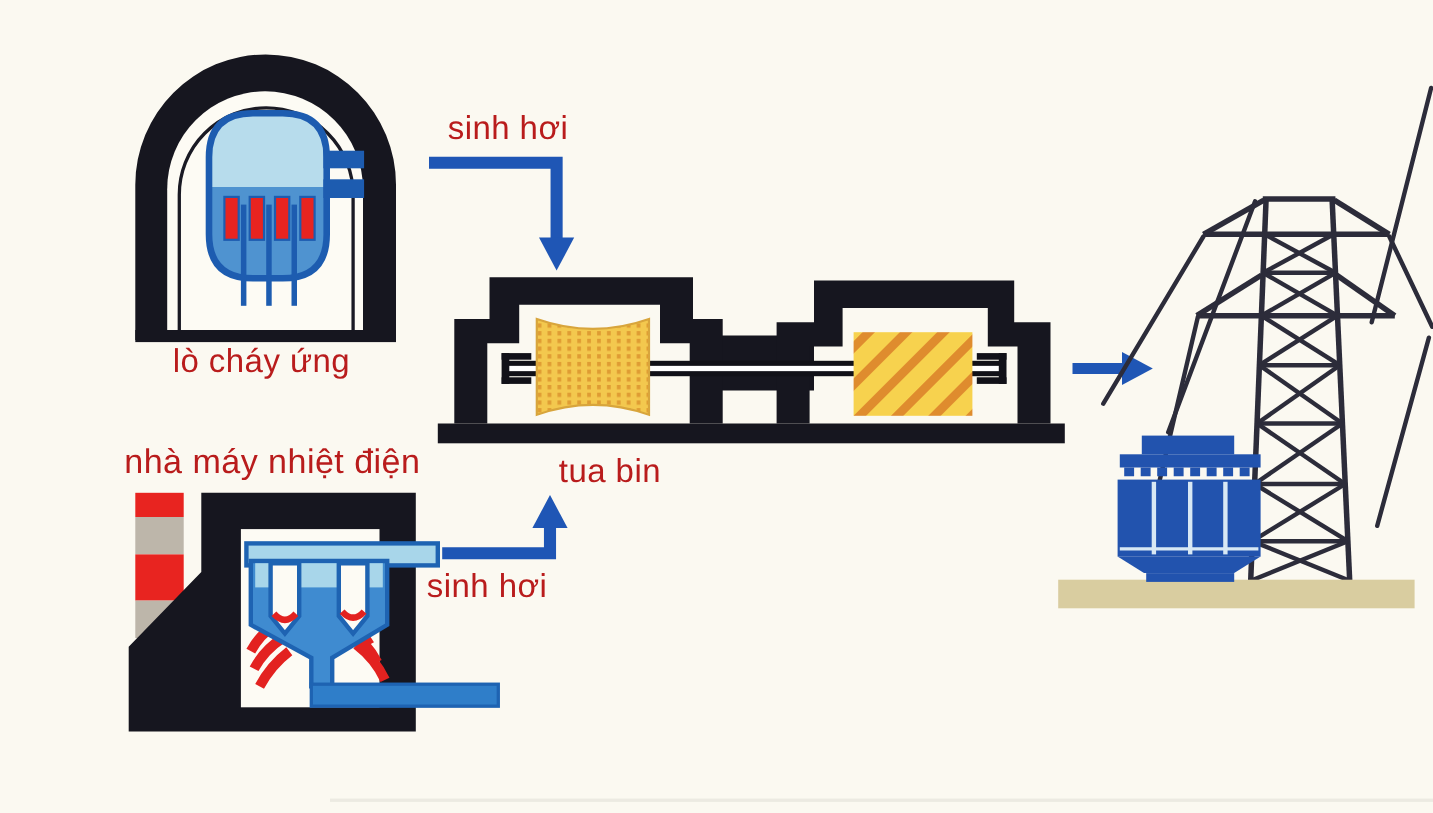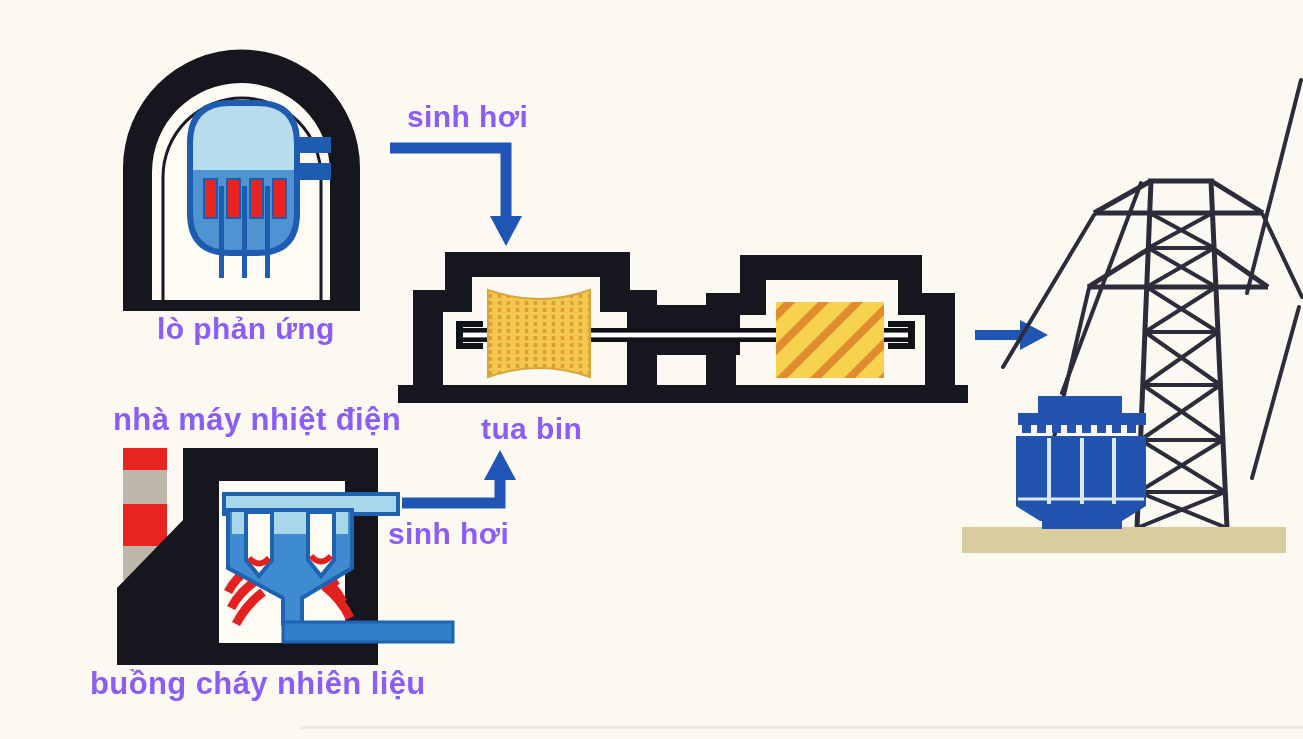--- a/index.html
+++ b/index.html
@@ -6,23 +6,23 @@
   body{
     width:1303px;height:739px;
     background:#fbf9f1;
     font-family:"Liberation Sans", sans-serif;
     position:relative;overflow:hidden;
   }
   .stage{position:absolute;inset:0;width:1303px;height:739px;}
   svg.canvas{position:absolute;left:0;top:0;}
   .label{
     position:absolute;
-    font-weight:700;
+    font-weight:400;
     font-size:30px;
-    color:#8b5cf6;
+    color:#b91c1c;
     letter-spacing:.4px;
     white-space:nowrap;
     line-height:1.15;
   }
 </style>
 </head>
 <body>
 
 <div class="stage">
 
@@ -213,19 +213,18 @@
       <line x1="1018" y1="499" x2="1144" y2="499" stroke-width="3"></line>
     </g>
     <path d="M1016,506 L1146,506 L1122,521 L1040,521 Z" fill="#2253ae"></path>
     <rect x="1042" y="521" width="80" height="8" fill="#2253ae"></rect>
   </g>
 
   <rect x="300" y="726" width="1003" height="3" fill="#eceae2"></rect>
 </svg>
 
 <div class="label" style="left:407px;top:100px">sinh hơi</div>
-<div class="label" style="left:157px;top:312px">lò phản ứng</div>
+<div class="label" style="left:157px;top:312px">lò cháy ứng</div>
 <div class="label" style="left:113px;top:402px;font-size:31px">nhà máy nhiệt điện</div>
-<div class="label" style="left:481px;top:412px">tua bin</div>
+<div class="label" style="left:508px;top:412px">tua bin</div>
 <div class="label" style="left:388px;top:517px">sinh hơi</div>
-<div class="label" style="left:90px;top:666px;font-size:31px">buồng cháy nhiên liệu</div>
 
 </div>
 
 </body></html>

